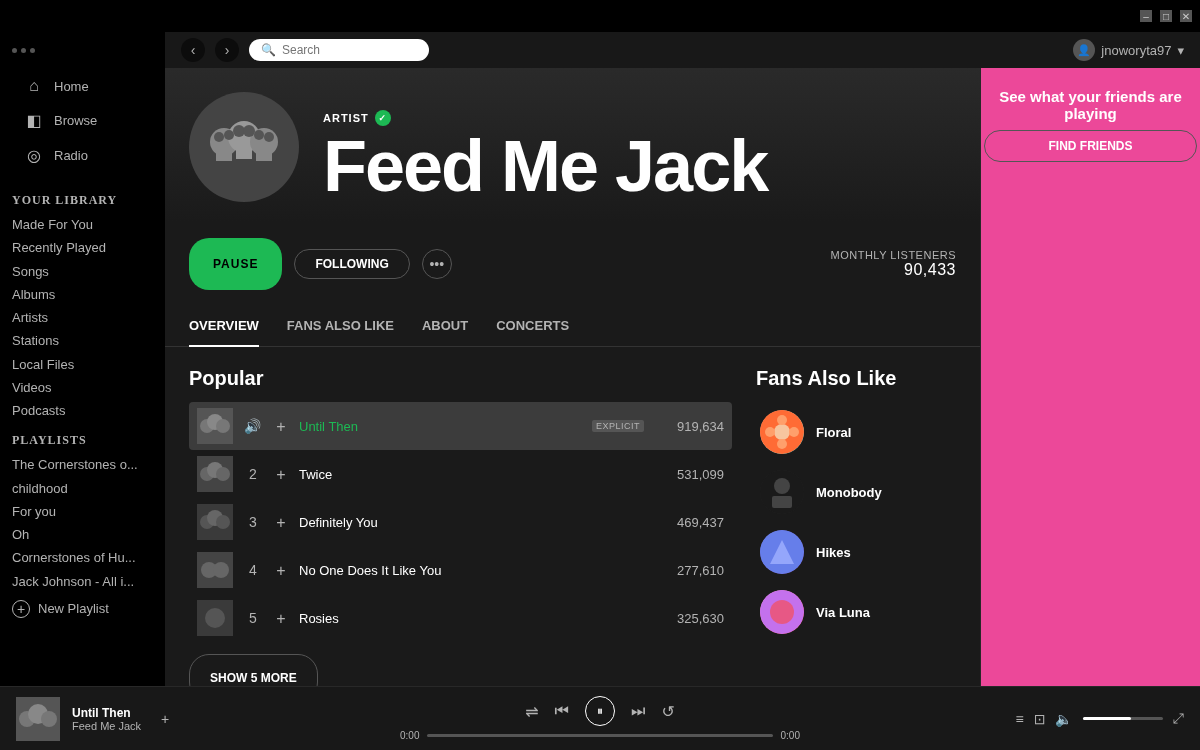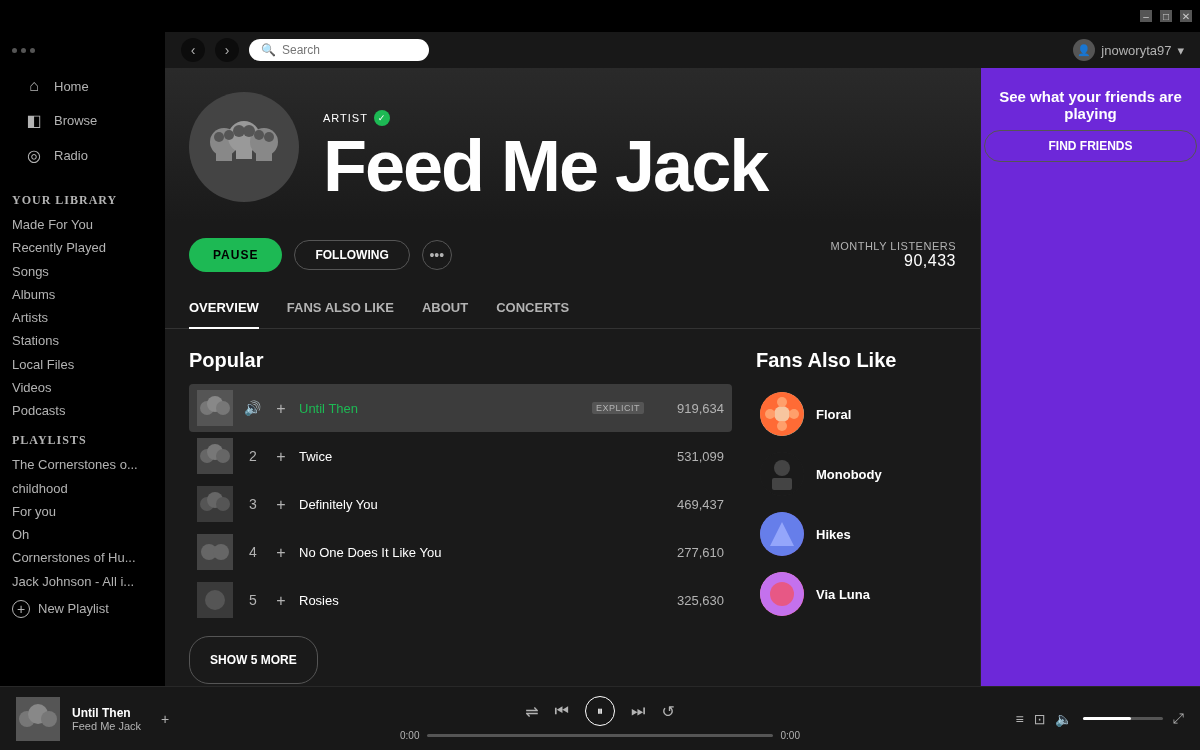--- a/index.html
+++ b/index.html
@@ -236,21 +236,21 @@
       overflow: hidden;
     }
     .artist-image svg { width: 80px; height: 80px; }
 
     .artist-info { flex: 1; }
     .artist-label {
       display: flex;
       align-items: center;
       gap: 6px;
       font-size: 11px;
-      font-weight: 400;
+      font-weight: 700;
       color: #fff;
       text-transform: uppercase;
       letter-spacing: 1px;
       margin-bottom: 4px;
     }
     .verified-badge {
       width: 16px;
       height: 16px;
       background: #1db954;
       border-radius: 50%;
@@ -272,21 +272,21 @@
       display: flex;
       align-items: center;
       gap: 12px;
       background: #1a1a1a;
     }
     .btn-pause {
       background: #1db954;
       color: #000;
       border: none;
       border-radius: 20px;
-      padding: 10px 24px;
+      padding: 19px 24px;
       font-size: 12px;
       font-weight: 700;
       cursor: pointer;
       letter-spacing: 1px;
     }
     .btn-following {
       background: transparent;
       color: #fff;
       border: 1.5px solid #555;
       border-radius: 20px;
@@ -462,21 +462,21 @@
     .albums-header {
       display: flex;
       align-items: center;
       justify-content: space-between;
       margin-bottom: 12px;
     }
 
     
     .friends-panel {
       width: 220px;
-      background: #6d28d9;
+      background: #ec4899;
       border-left: 1px solid #282828;
       display: flex;
       flex-direction: column;
       flex-shrink: 0;
       padding: 20px 3px;
     }
     .friends-title {
       font-size: 15px;
       font-weight: 700;
       color: #fff;

